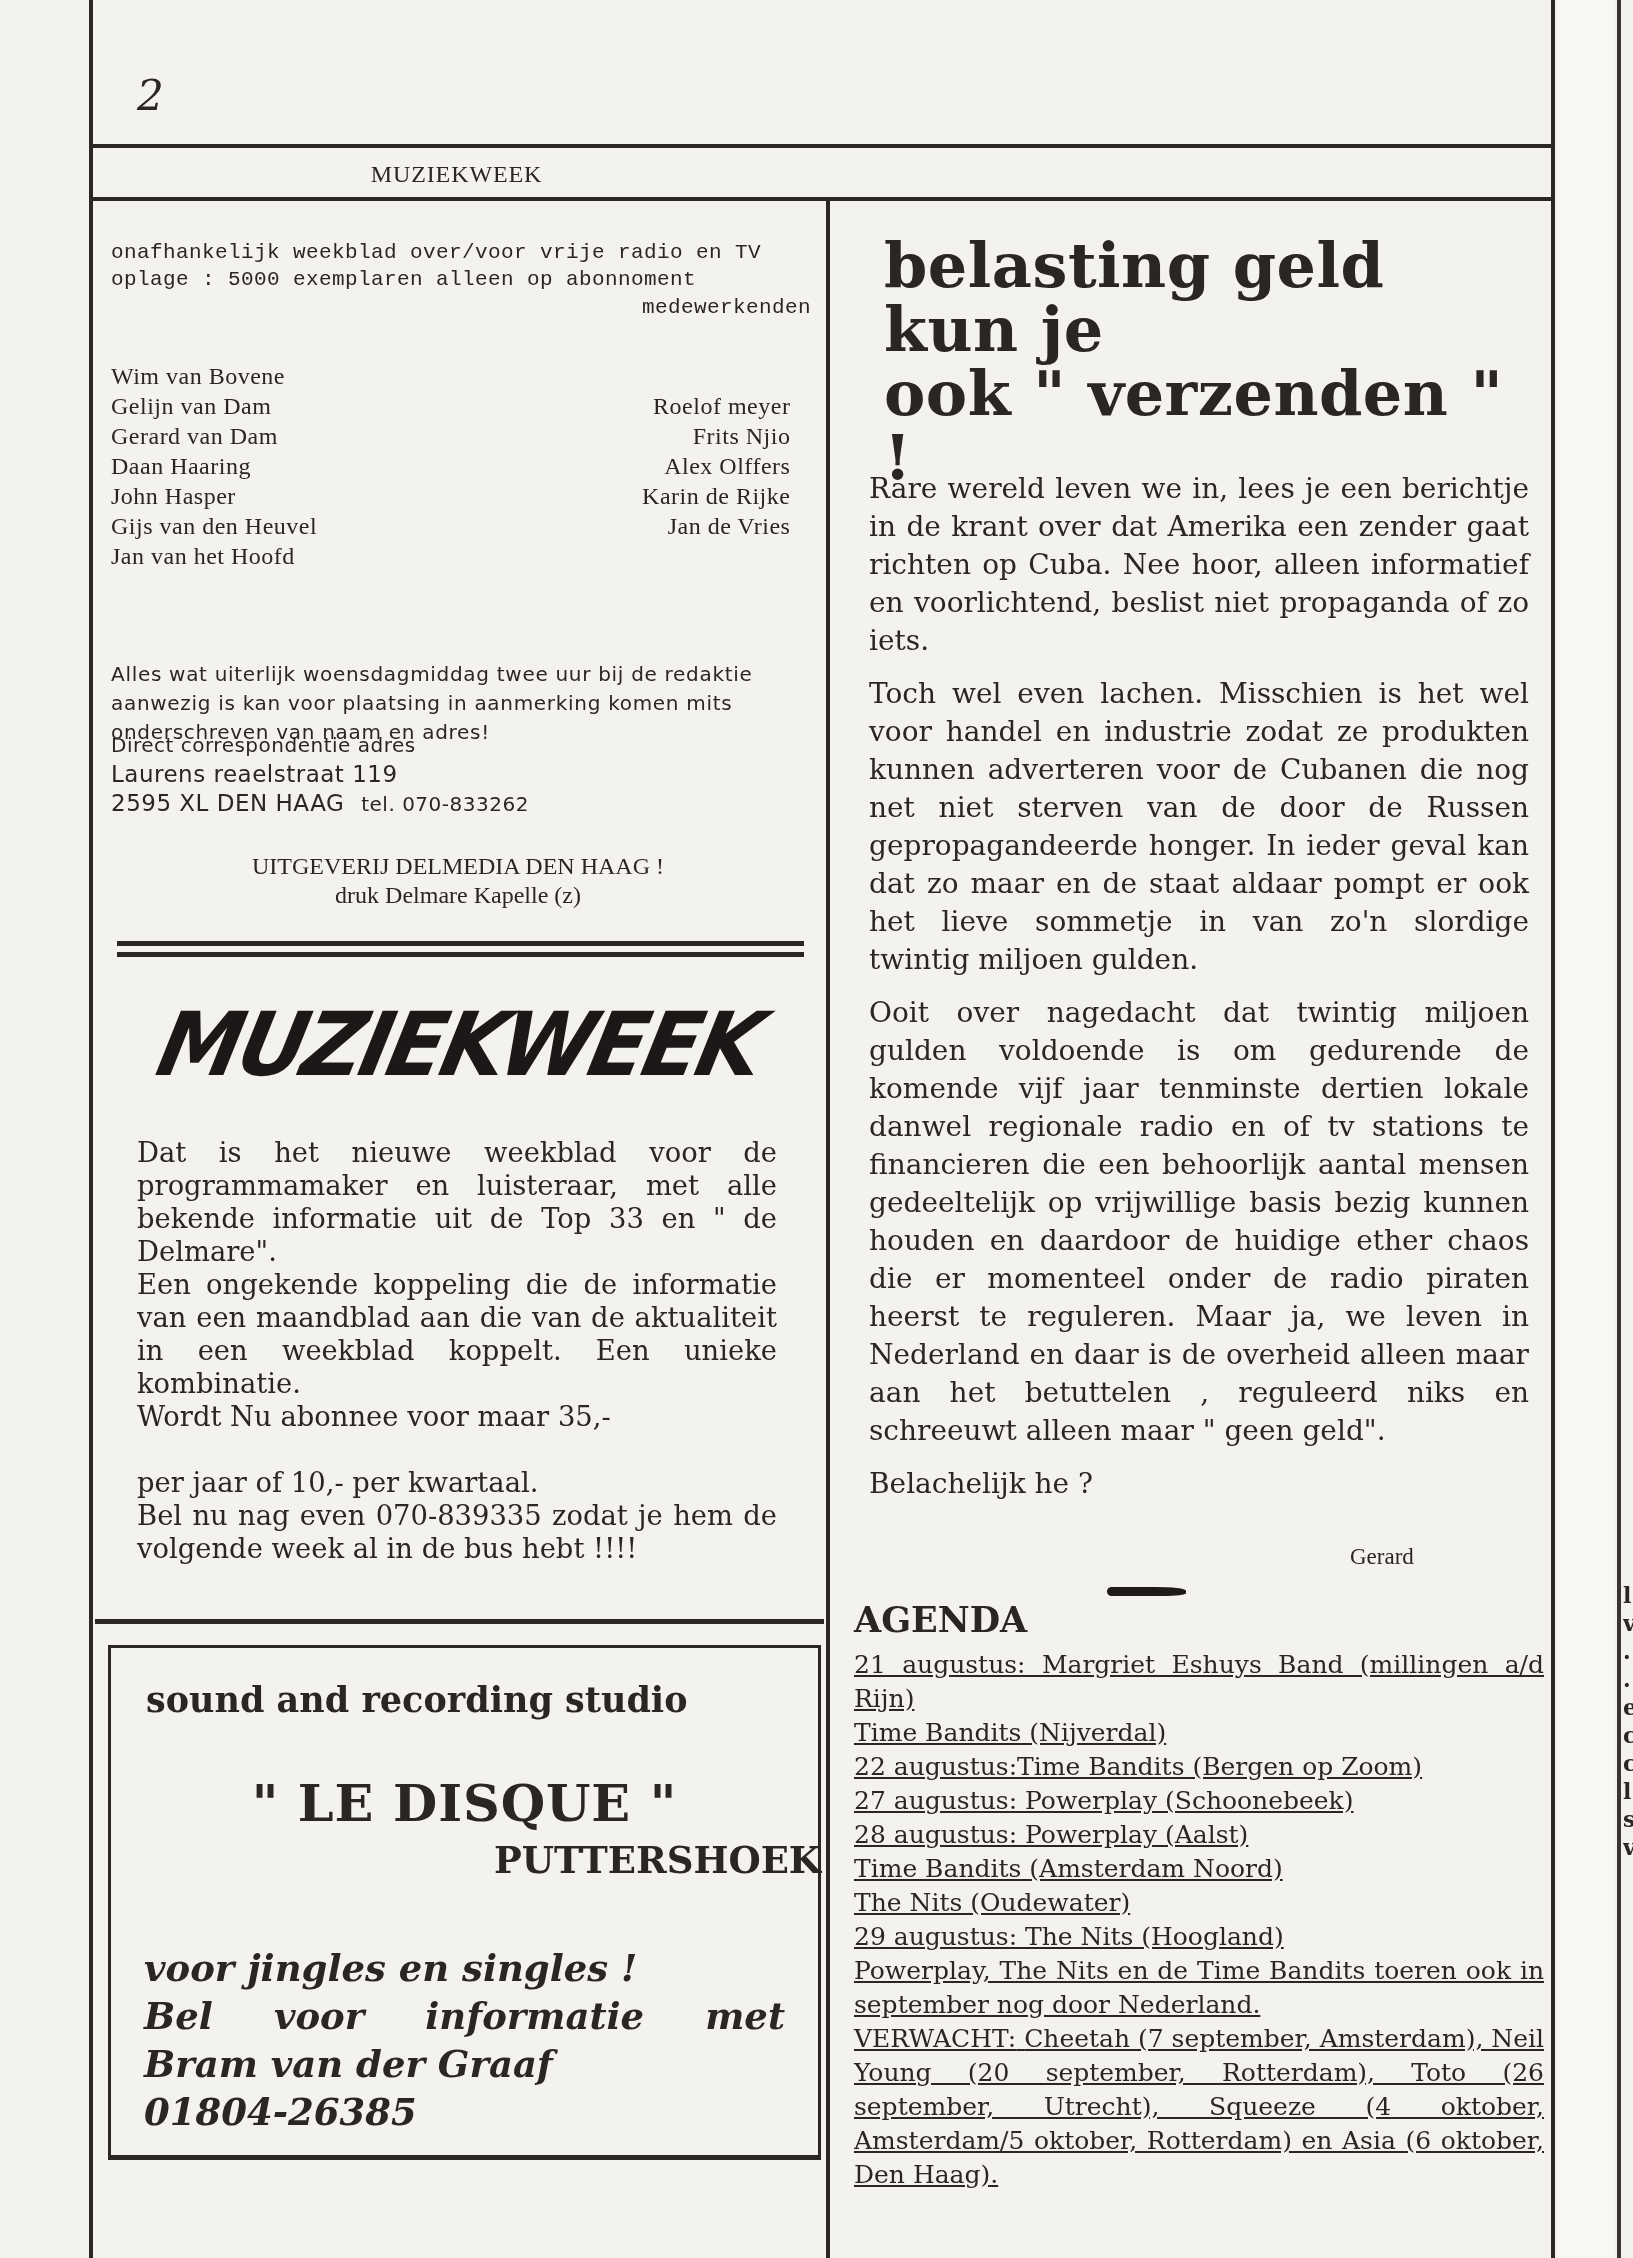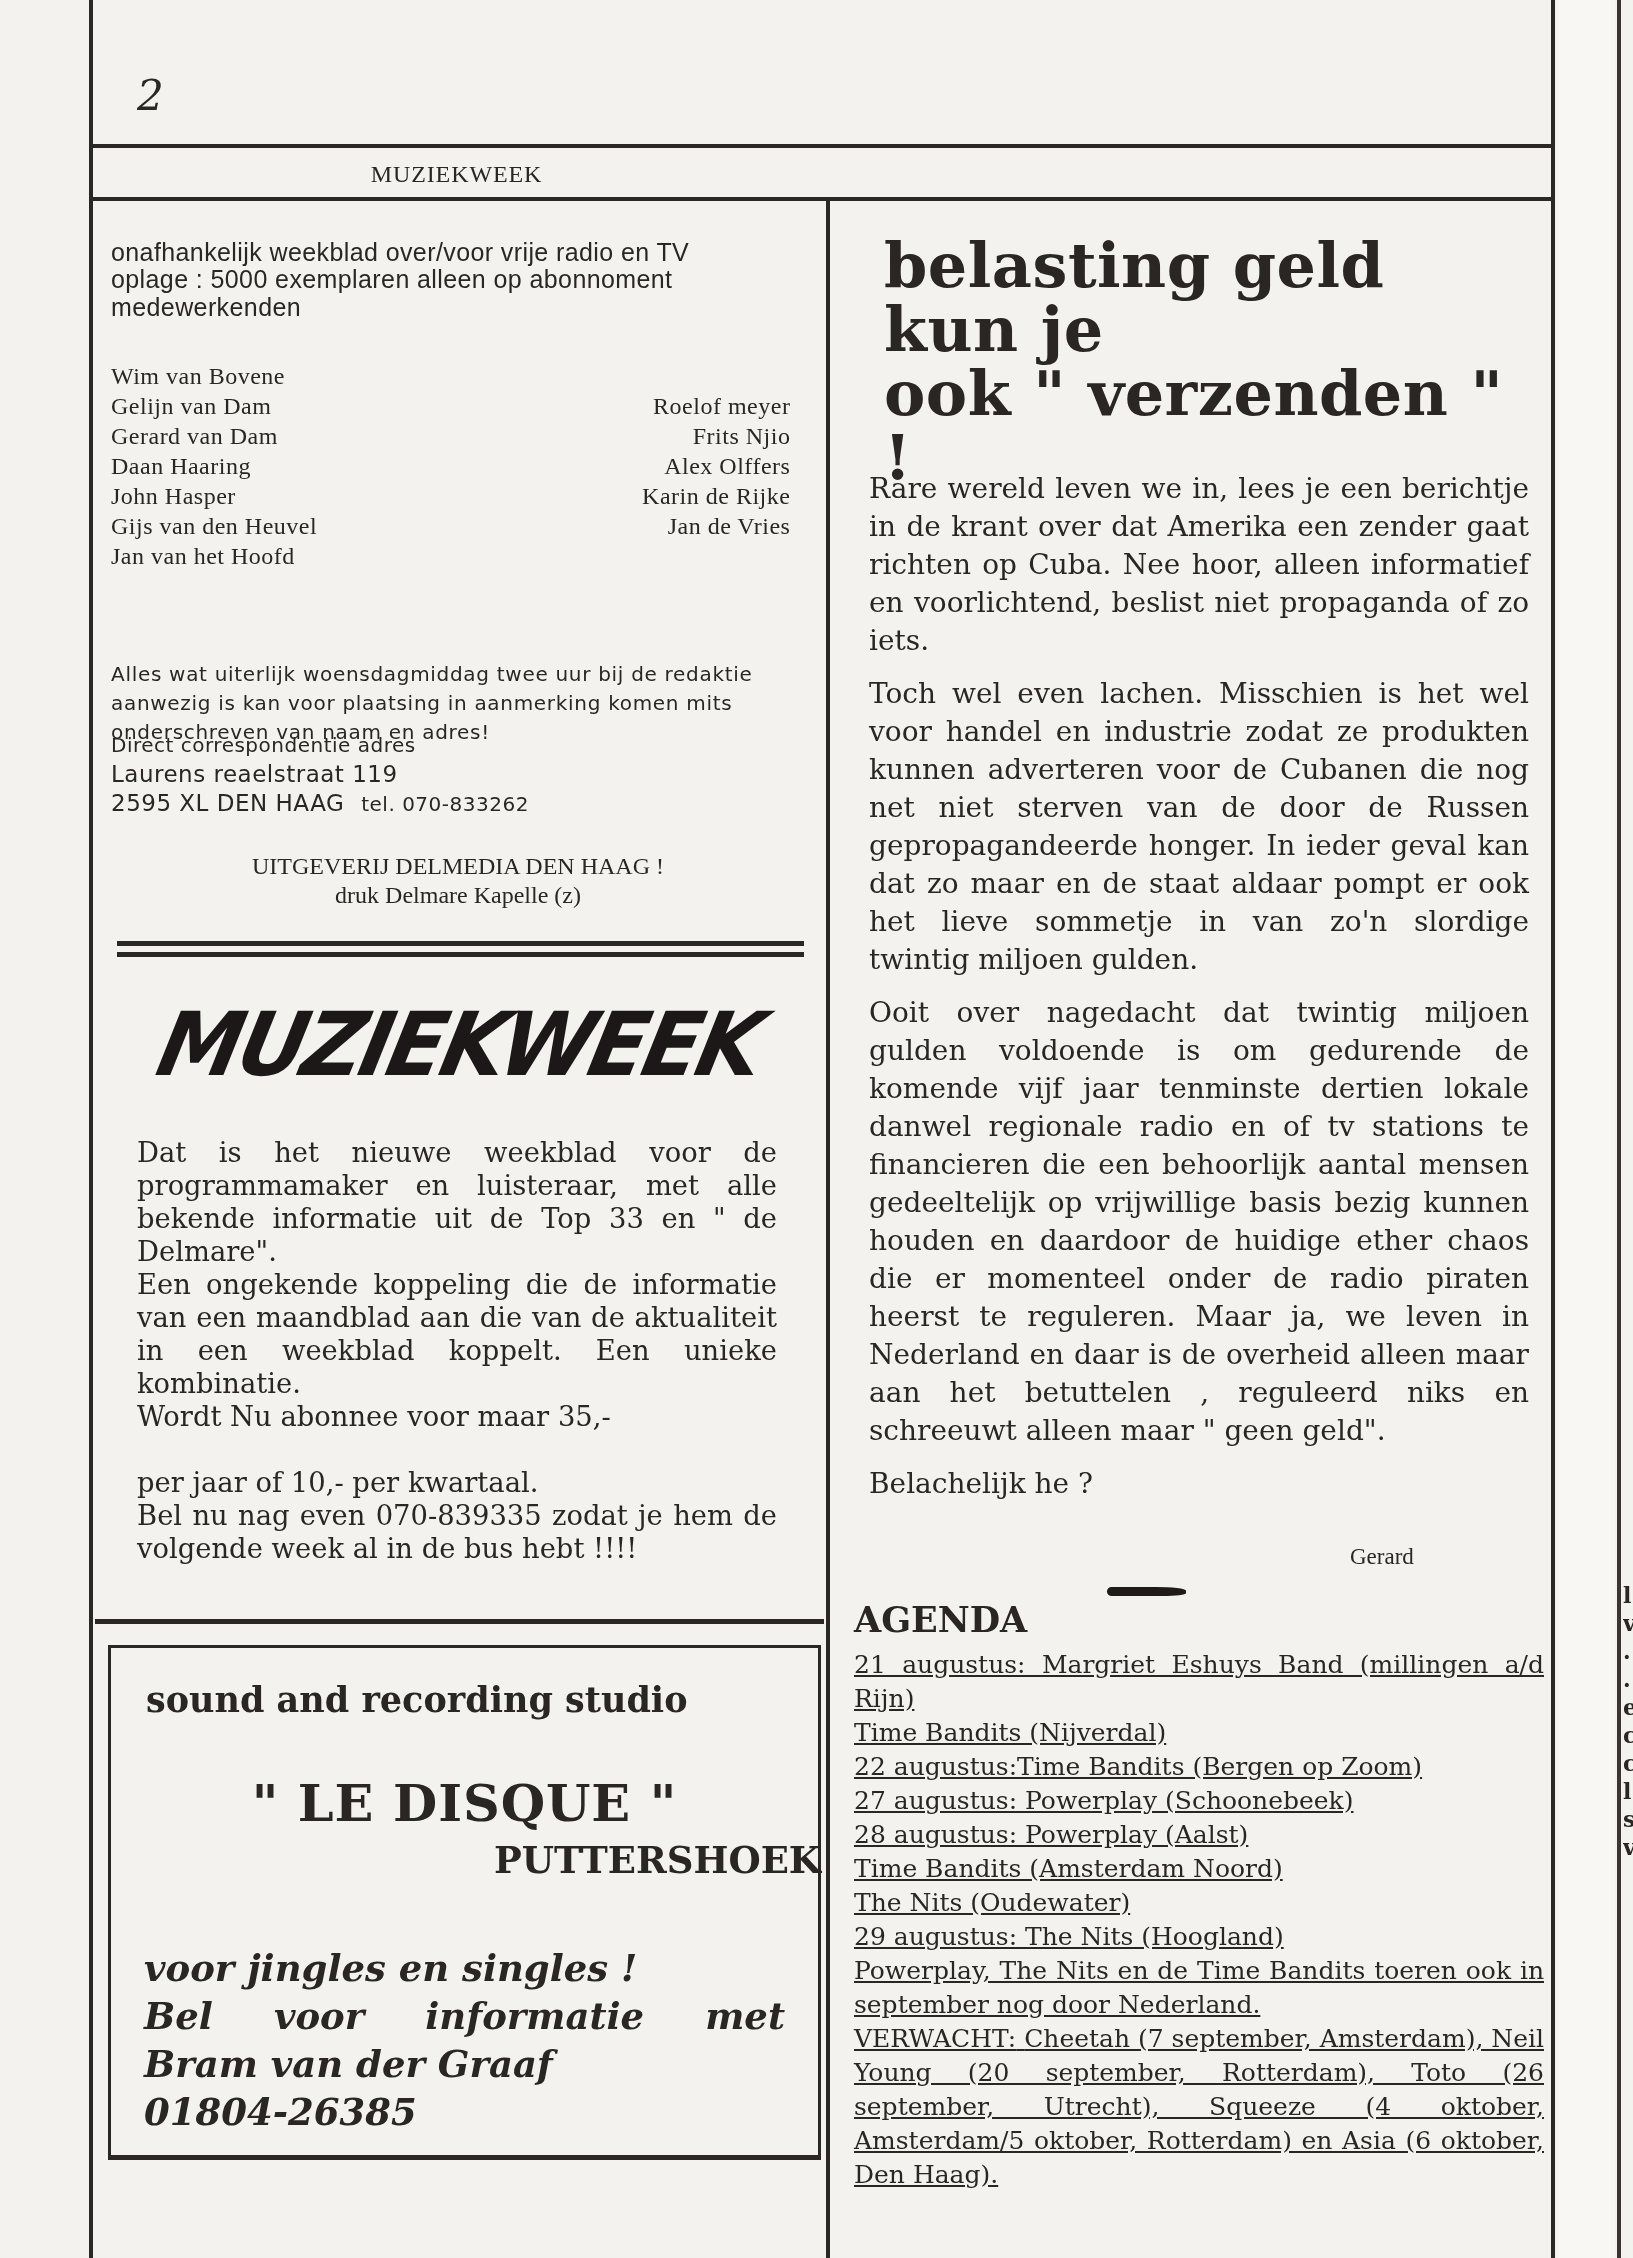--- a/index.html
+++ b/index.html
@@ -24,22 +24,22 @@
   .hr-top { left: 91px; top: 144px; width: 1462px; height: 3.7px; }
   .running-head {
     left: 91px; top: 161px; width: 731px; text-align: center;
     font-family: "Liberation Serif", serif; font-size: 24px; letter-spacing: 0.9px;
   }
   .hr-head { left: 91px; top: 197px; width: 1462px; height: 3.7px; }
 
   .col-divider { left: 826px; top: 201px; width: 3.7px; height: 2058px; }
 
   
-  .masthead { left: 111px; top: 239px; width: 700px; font-family: Liberation Sans, sans-serif; font-size: 25px; line-height: 27.4px; letter-spacing: 0.4px; }
-  .masthead .center { text-align: left; }
+  .masthead { left: 111px; top: 239px; width: 700px; font-family: Liberation Mono, monospace; font-size: 21px; line-height: 27.4px; letter-spacing: 0.4px; }
+  .masthead .center { text-align: right; }
   .staff { left: 111px; top: 361px; width: 694px; font-family: "Liberation Serif", serif; font-size: 24px; line-height: 30px; letter-spacing: 0.5px; }
   .staff-left { position: absolute; left: 0; top: 0; }
   .staff-right { position: absolute; right: 14.6px; top: 30px; text-align: right; }
   .staff div { white-space: nowrap; }
   .notice { left: 111px; top: 612px; width: 694px; font-family: "DejaVu Sans", sans-serif; font-size: 20px; line-height: 29px; letter-spacing: 0.7px; margin-top: 48px; }
   .address { left: 111px; top: 731px; width: 694px; font-family: "DejaVu Sans", sans-serif; font-size: 20px; line-height: 29px; letter-spacing: 0.5px; }
   .address .big { font-size: 23px; }
   .publisher { left: 111px; top: 852px; width: 694px; text-align: center; font-family: "Liberation Serif", serif; font-size: 24px; line-height: 29px; }
 
   .dbl-rule-1 { left: 117px; top: 941px; width: 687px; height: 4.6px; }

